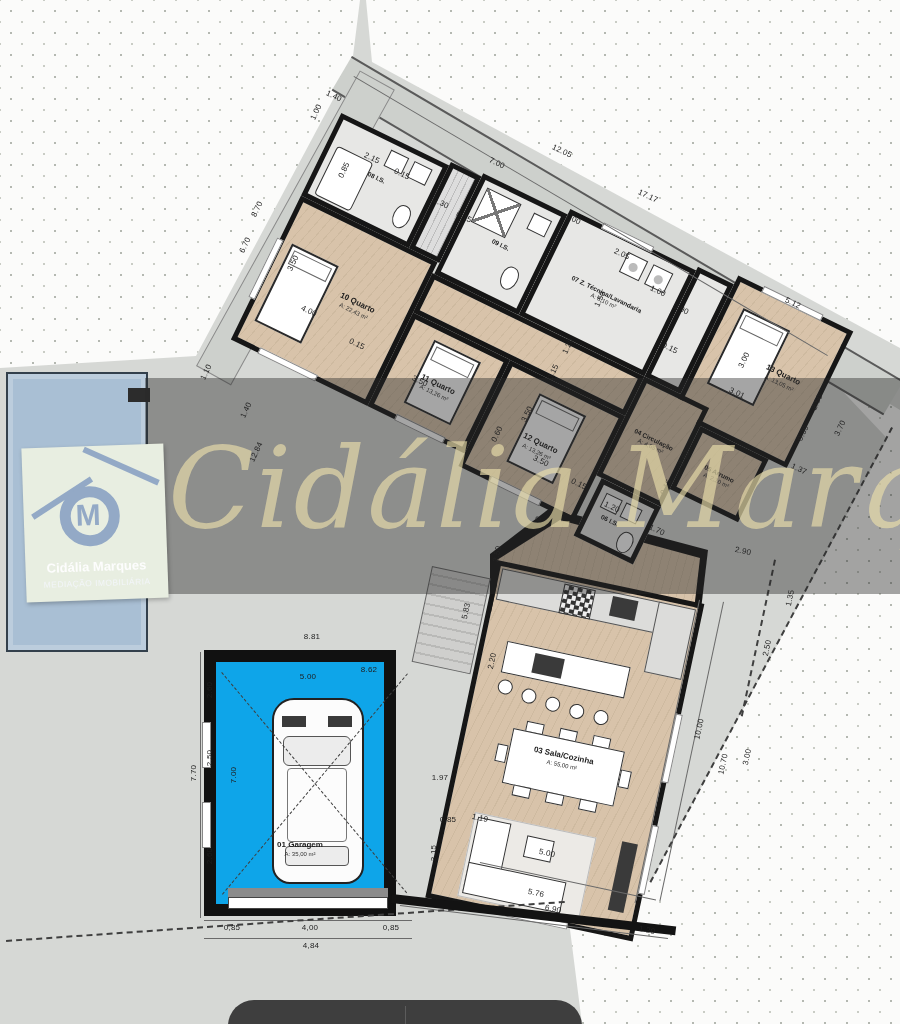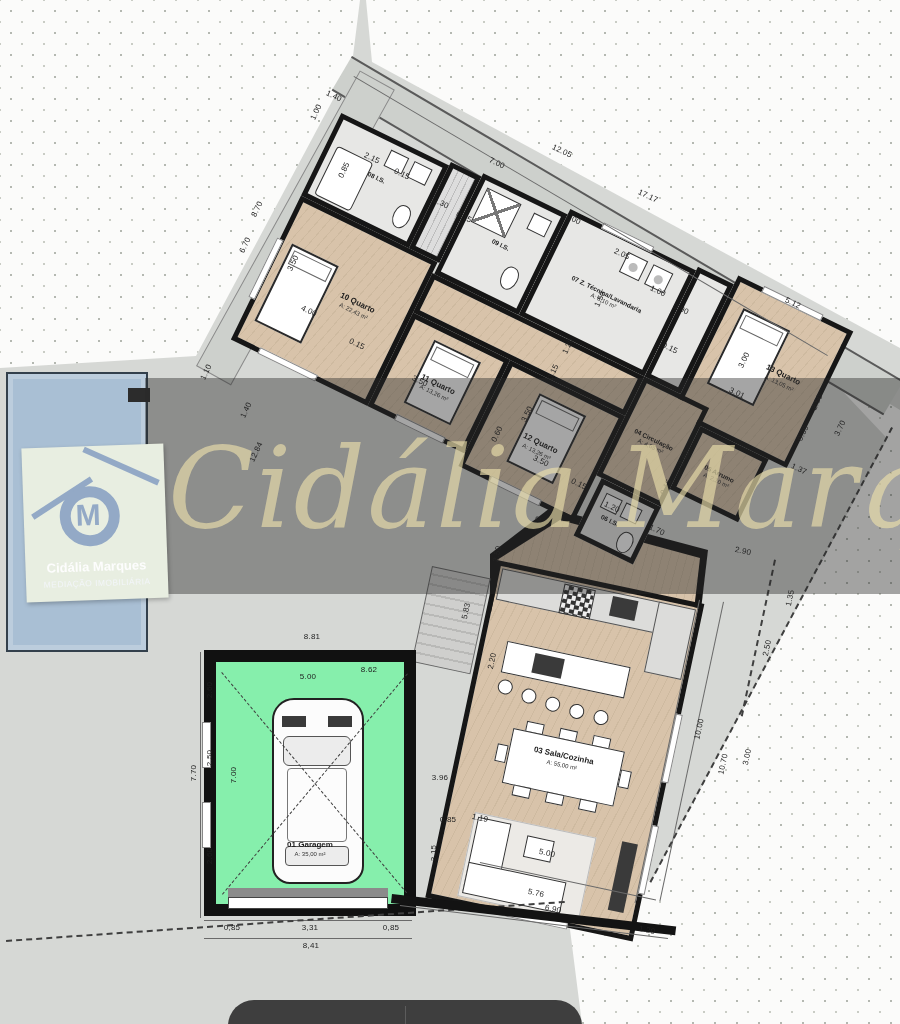--- a/index.html
+++ b/index.html
@@ -25,22 +25,22 @@
   .rlabel .area{font-size:6px;font-weight:normal;color:#333;}
   .rlabel.sm{font-size:6.5px;}
   .fx{position:absolute;background:#fff;border:1.5px solid #333;box-sizing:border-box;}
   .bed{position:absolute;background:#fff;border:2px solid #2a2a2a;box-sizing:border-box;}
   .bed::before{content:'';position:absolute;left:3px;top:3px;right:3px;height:13px;
                border:1.5px solid #666;}
   .win{position:absolute;background:#fff;border:1px solid #888;box-sizing:border-box;z-index:6;}
   .dim{position:absolute;font-size:8px;color:#1f1f1f;white-space:nowrap;z-index:6;
        transform:translate(-50%,-50%) rotate(var(--r));letter-spacing:.2px;}
   
-  #garage{position:absolute;left:204px;top:650px;width:212px;height:266px;
-          border:12px solid #111;background:#86efac;box-sizing:border-box;z-index:4;}
+  #garage{position:absolute;left:204px;top:650px;width:192px;height:266px;
+          border:12px solid #111;background:#0ea5e9;box-sizing:border-box;z-index:4;}
   #hall{position:absolute;left:405px;top:702px;width:88px;height:112px;
         border:5px solid #161616;background:#e7e7e5;box-sizing:border-box;z-index:4;}
   
   #band{position:absolute;left:145px;top:378px;width:755px;height:216px;z-index:8;}
   #script{position:absolute;left:168px;top:408px;width:732px;height:190px;overflow:hidden;
           font-family:"DejaVu Serif",serif;font-style:italic;font-size:112px;line-height:160px;
           white-space:nowrap;z-index:9;letter-spacing:2px;}
   #pool{position:absolute;left:6px;top:372px;width:142px;height:280px;z-index:7;
         border:2px solid #33404c;box-shadow:inset 0 0 0 5px rgba(255,255,255,.22);box-sizing:border-box;}
   #logo{position:absolute;left:24px;top:446px;width:142px;height:154px;z-index:10;
@@ -312,27 +312,27 @@
       <span class="dim" style="left: 647px; top: 930px; --r: 12deg;">1.20</span>
       <span class="dim" style="left: 369px; top: 622px; margin-top: 47px; --r: 0deg;">8.62</span>
       <span class="dim" style="left: 312px; top: 636px; --r: 0deg;">8.81</span>
       <span class="dim" style="left: 308px; top: 676px; --r: 0deg;">5.00</span>
       <span class="dim" style="left: 209px; top: 690px; --r: -90deg;">2.60</span>
       <span class="dim" style="left: 209px; top: 758px; --r: -90deg;">2.50</span>
       <span class="dim" style="left: 209px; top: 856px; --r: -90deg;">2.60</span>
       <span class="dim" style="left: 193px; top: 773px; --r: -90deg;">7.70</span>
       <span class="dim" style="left: 233px; top: 775px; --r: -90deg;">7.00</span>
       <span class="dim" style="left: 232px; top: 927px; --r: 0deg;">0,85</span>
-      <span class="dim" style="left: 310px; top: 927px; --r: 0deg;">3,31</span>
+      <span class="dim" style="left: 310px; top: 927px; --r: 0deg;">4,00</span>
       <span class="dim" style="left: 391px; top: 927px; --r: 0deg;">0,85</span>
-      <span class="dim" style="left: 311px; top: 945px; --r: 0deg;">8,41</span>
+      <span class="dim" style="left: 311px; top: 945px; --r: 0deg;">4,84</span>
       <span class="dim" style="left: 433px; top: 853px; --r: -90deg;">3.15</span>
       <span class="dim" style="left: 448px; top: 819px; --r: 0deg;">0,85</span>
       <span class="dim" style="left: 480px; top: 818px; --r: 12deg;">1.19</span>
-      <span class="dim" style="left: 440px; top: 777px; --r: 0deg;">3.96</span>
+      <span class="dim" style="left: 440px; top: 777px; --r: 0deg;">1.97</span>
       <span class="dim" style="left: 466px; top: 611px; --r: -78deg;">5.83</span>
       <span class="dim" style="left: 492px; top: 661px; --r: -78deg;">2.20</span>
       <span class="dim" style="left: 497px; top: 554px; --r: -78deg;">2.50</span>
     </div>
 
   <div id="pool" style="background: rgb(169, 191, 212);"></div>
   <div style="position:absolute;left:128px;top:388px;width:22px;height:14px;background:#2c2c2c;z-index:7;"></div>
 
   <div id="band" style="background: rgba(40, 40, 40, 0.42);"></div>
   <div id="script" style="color: rgba(235, 222, 170, 0.65);">Cidália Marques</div>

